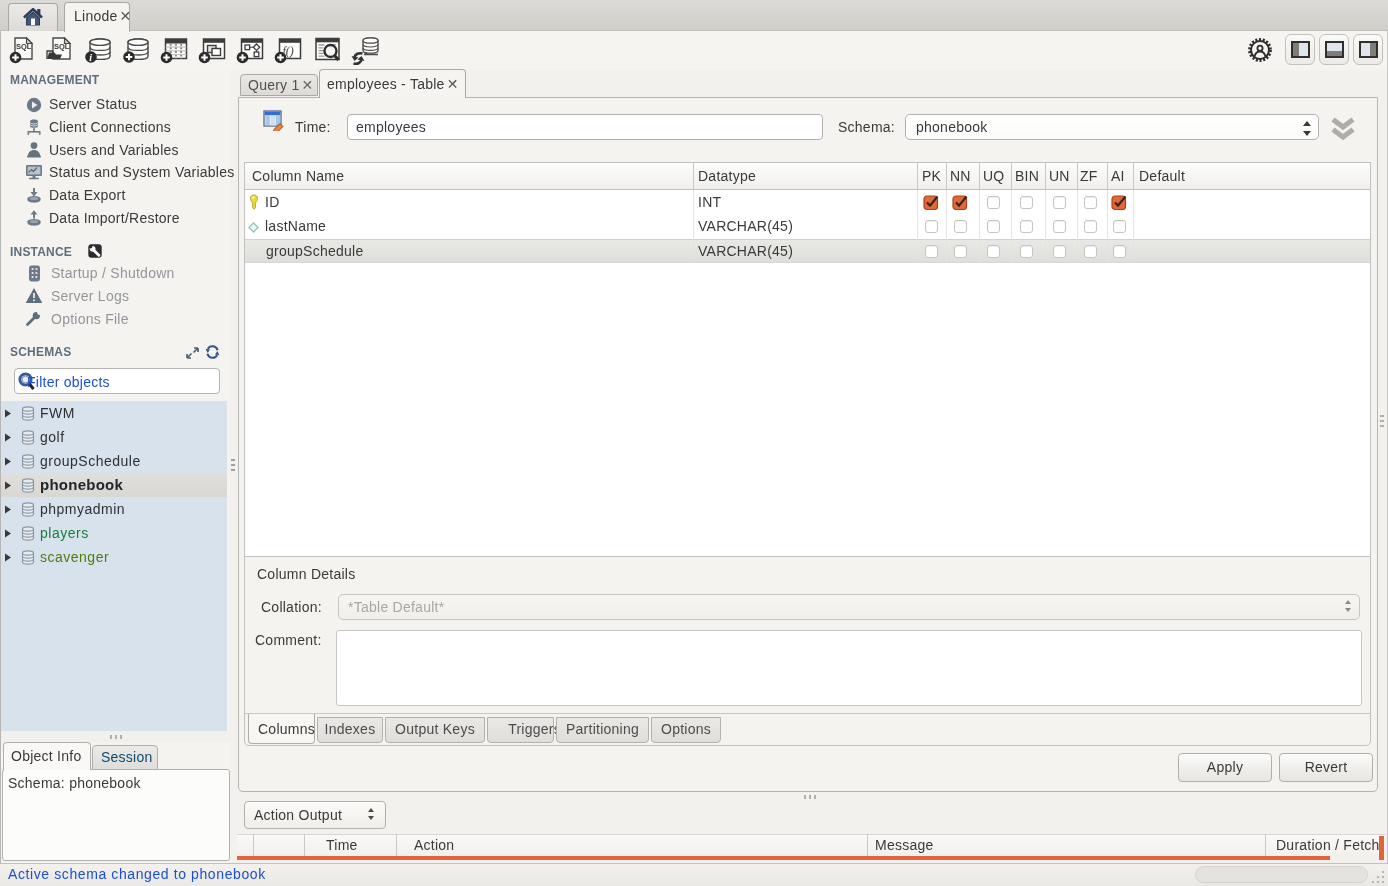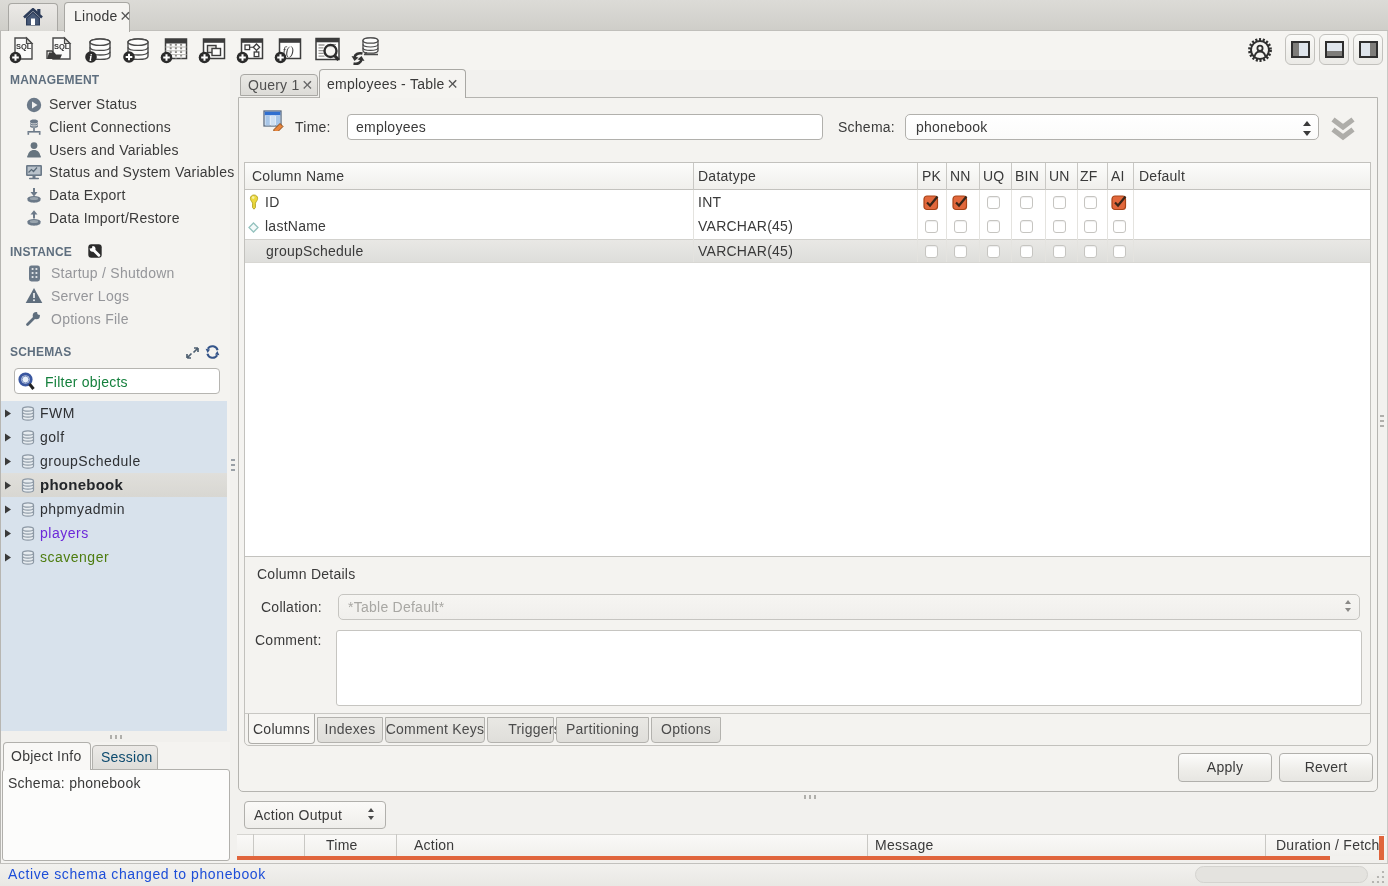--- a/index.html
+++ b/index.html
@@ -228,21 +228,21 @@
     <path d="M0.6 3.8 l4.4 .6 L2.6 8 z" fill="#35558a"></path>
     <path d="M14.4 10.2 l-4.4 -.6 L12.4 6 z" fill="#35558a"></path>
   </svg>
 
 <div class="a" style="left:14px;top:368px;width:206px;height:26px;background:#fff;border:1px solid #b6b5b1;border-radius:4px"></div>
 <svg class="a" style="left:18px;top:372px" width="18" height="19" viewBox="0 0 18 19">
     <circle cx="7.5" cy="7.5" r="5.6" fill="none" stroke="#3a57a0" stroke-width="3"></circle>
     <circle cx="7.5" cy="7.5" r="3.4" fill="#e8f0fa" stroke="#7a90c0" stroke-width="1"></circle>
     <line x1="11.5" y1="12" x2="15.5" y2="17" stroke="#222" stroke-width="3"></line>
   </svg>
-<div class="a t13" style="left:45px;top:374px;color:#15803d">Filter objects</div>
+<div class="a t13" style="left:27px;top:374px;color:#1d4ed8">Filter objects</div>
 
 <div class="a" style="left:0;top:401px;width:227px;height:330px;background:#d8e2ec" id="tree"></div>
 <div class="a" style="left:0;top:473px;width:227px;height:24px;background:linear-gradient(#e0dfdb,#d8d7d2)"></div>
 <svg class="a" style="left:4px;top:409px" width="8" height="9" viewBox="0 0 8 9">
     <path d="M1 0.5 L7 4.5 L1 8.5 Z" fill="#3a3a3a"></path>
   </svg>
 <svg class="a" style="left:21px;top:406px" width="14" height="15" viewBox="0 0 14 15">
     <g stroke="#8d99a5" stroke-width="1.2" fill="#e7ecf0">
       <path d="M1.5 3 c0-1.4 2.5-2.2 5.5-2.2 s5.5 .8 5.5 2.2 v9 c0 1.4 -2.5 2.2 -5.5 2.2 s-5.5 -.8 -5.5 -2.2 z"></path>
       <path d="M1.5 3 c0 1.4 2.5 2.2 5.5 2.2 s5.5 -.8 5.5 -2.2" fill="none"></path>
@@ -303,21 +303,21 @@
     <path d="M1 0.5 L7 4.5 L1 8.5 Z" fill="#3a3a3a"></path>
   </svg>
 <svg class="a" style="left:21px;top:526px" width="14" height="15" viewBox="0 0 14 15">
     <g stroke="#8d99a5" stroke-width="1.2" fill="#e7ecf0">
       <path d="M1.5 3 c0-1.4 2.5-2.2 5.5-2.2 s5.5 .8 5.5 2.2 v9 c0 1.4 -2.5 2.2 -5.5 2.2 s-5.5 -.8 -5.5 -2.2 z"></path>
       <path d="M1.5 3 c0 1.4 2.5 2.2 5.5 2.2 s5.5 -.8 5.5 -2.2" fill="none"></path>
       <path d="M1.5 6 c0 1.4 2.5 2.2 5.5 2.2 s5.5 -.8 5.5 -2.2" fill="none"></path>
       <path d="M1.5 9 c0 1.4 2.5 2.2 5.5 2.2 s5.5 -.8 5.5 -2.2" fill="none"></path>
     </g>
   </svg>
-<div class="a t13" style="left:40px;top:521px;height:24px;line-height:24px;color:#6d28d9;letter-spacing:.5px">players</div>
+<div class="a t13" style="left:40px;top:521px;height:24px;line-height:24px;color:#15803d;letter-spacing:.5px">players</div>
 <svg class="a" style="left:4px;top:553px" width="8" height="9" viewBox="0 0 8 9">
     <path d="M1 0.5 L7 4.5 L1 8.5 Z" fill="#3a3a3a"></path>
   </svg>
 <svg class="a" style="left:21px;top:550px" width="14" height="15" viewBox="0 0 14 15">
     <g stroke="#8d99a5" stroke-width="1.2" fill="#e7ecf0">
       <path d="M1.5 3 c0-1.4 2.5-2.2 5.5-2.2 s5.5 .8 5.5 2.2 v9 c0 1.4 -2.5 2.2 -5.5 2.2 s-5.5 -.8 -5.5 -2.2 z"></path>
       <path d="M1.5 3 c0 1.4 2.5 2.2 5.5 2.2 s5.5 -.8 5.5 -2.2" fill="none"></path>
       <path d="M1.5 6 c0 1.4 2.5 2.2 5.5 2.2 s5.5 -.8 5.5 -2.2" fill="none"></path>
       <path d="M1.5 9 c0 1.4 2.5 2.2 5.5 2.2 s5.5 -.8 5.5 -2.2" fill="none"></path>
     </g>
@@ -439,25 +439,25 @@
 <div class="a t13" style="left:261px;top:594px;height:26px;line-height:26px">Collation:</div>
 <div class="a" style="left:338px;top:594px;width:1022px;height:26px;background:linear-gradient(#f6f5f2,#f0efec);border:1px solid #c6c5c1;border-radius:5px"></div>
 <div class="a t13" style="left:348px;top:594px;height:26px;line-height:26px;color:#a8a7a3">*Table Default*</div>
 <div class="a" style="left:1345px;top:600px;width:0;height:0;border-left:3.5px solid transparent;border-right:3.5px solid transparent;border-bottom:4.5px solid #8a8986"></div>
 <div class="a" style="left:1345px;top:608px;width:0;height:0;border-left:3.5px solid transparent;border-right:3.5px solid transparent;border-top:4.5px solid #8a8986"></div>
 <div class="a t13" style="left:255px;top:632px">Comment:</div>
 <div class="a" style="left:336px;top:630px;width:1026px;height:76px;background:#fff;border:1px solid #c6c5c1;border-radius:3px"></div>
 <div class="a" style="left:244px;top:162px;width:1127px;height:584px;border:1px solid #c2c1bd;border-radius:0 0 5px 5px;background:transparent"></div>
 <div class="hline" style="left:245px;top:713px;width:1125px;background:#c8c7c3"></div>
 <div class="a" style="left:248px;top:714px;width:67px;height:30px;background:#f7f6f3;border:1px solid #aeada9;border-top:none;border-radius:0 0 4px 4px;z-index:3"></div>
-<div class="a t13" style="left:248px;top:715px;width:67px;height:28px;line-height:28px;text-align:center;z-index:4">Columns</div>
+<div class="a t13" style="left:248px;top:715px;width:67px;height:28px;line-height:28px;text-align:right;z-index:4">Columns</div>
 <div class="a" style="left:317px;top:717px;width:66px;height:26px;background:linear-gradient(#e9e8e4,#dfdeda);border:1px solid #b3b2ae;border-radius:0 0 4px 4px"></div>
 <div class="a t13" style="left:317px;top:716px;width:66px;height:26px;line-height:26px;text-align:center;color:#4c4c4c">Indexes</div>
 <div class="a" style="left:385px;top:717px;width:100px;height:26px;background:linear-gradient(#e9e8e4,#dfdeda);border:1px solid #b3b2ae;border-radius:0 0 4px 4px"></div>
-<div class="a t13" style="left:385px;top:716px;width:100px;height:26px;line-height:26px;text-align:center;color:#4c4c4c">Comment Keys</div>
+<div class="a t13" style="left:385px;top:716px;width:100px;height:26px;line-height:26px;text-align:center;color:#4c4c4c">Output Keys</div>
 <div class="a" style="left:487px;top:717px;width:67px;height:26px;background:linear-gradient(#e9e8e4,#dfdeda);border:1px solid #b3b2ae;border-radius:0 0 4px 4px"></div>
 <div class="a t13" style="left:487px;top:716px;width:74px;height:26px;line-height:26px;text-align:right;color:#4c4c4c">Triggers</div>
 <div class="a" style="left:556px;top:717px;width:93px;height:26px;background:linear-gradient(#e9e8e4,#dfdeda);border:1px solid #b3b2ae;border-radius:0 0 4px 4px"></div>
 <div class="a t13" style="left:556px;top:716px;width:93px;height:26px;line-height:26px;text-align:center;color:#4c4c4c">Partitioning</div>
 <div class="a" style="left:651px;top:717px;width:70px;height:26px;background:linear-gradient(#e9e8e4,#dfdeda);border:1px solid #b3b2ae;border-radius:0 0 4px 4px"></div>
 <div class="a t13" style="left:651px;top:716px;width:70px;height:26px;line-height:26px;text-align:center;color:#4c4c4c">Options</div>
 <div class="a" style="left:1178px;top:753px;width:94px;height:29px;background:linear-gradient(#fcfcfb,#eeede9 60%,#e7e6e2);border:1px solid #b1b0ac;border-radius:4px"></div>
 <div class="a t13" style="left:1178px;top:753px;width:94px;height:29px;line-height:29px;text-align:center">Apply</div>
 <div class="a" style="left:1279px;top:753px;width:94px;height:29px;background:linear-gradient(#fcfcfb,#eeede9 60%,#e7e6e2);border:1px solid #b1b0ac;border-radius:4px"></div>
 <div class="a t13" style="left:1279px;top:753px;width:94px;height:29px;line-height:29px;text-align:center">Revert</div>

